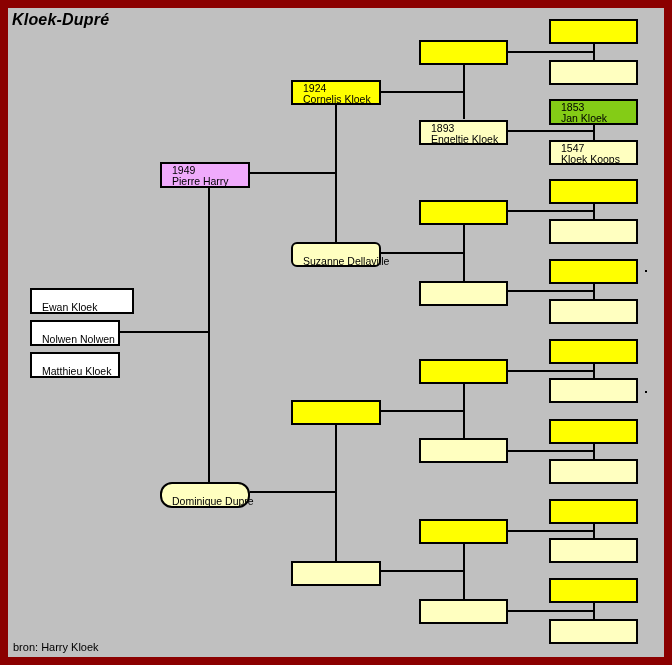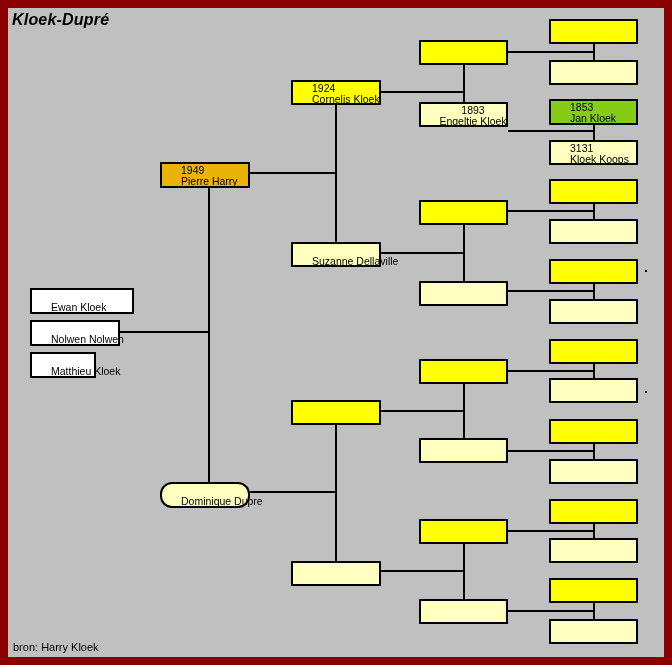--- a/index.html
+++ b/index.html
@@ -37,21 +37,21 @@
     z-index: 3;
   }
   .node {
     position: absolute;
     box-sizing: border-box;
     border: 2px solid #000;
     z-index: 2;
     display: flex;
     flex-direction: column;
     justify-content: flex-start;
-    padding-left: 19px;
+    padding-left: 10px;
     overflow: visible;
   }
   .node .year, .node .pname {
     font-size: 10.5px;
     line-height: 10.5px;
     white-space: nowrap;
     color: #000;
   }
   .node .year { margin-top: 1px; min-height: 10.5px; }
   .cline { position: absolute; z-index: 1; }
@@ -100,53 +100,53 @@
       <div class="cline" style="left: 508px; top: 610px; width: 87px; height: 2px; background: rgb(0, 0, 0);"></div>
       <div class="cline" style="left: 593px; top: 603px; width: 2px; height: 16px; background: rgb(0, 0, 0);"></div>
       <div class="node" style="left: 30px; top: 288px; width: 104px; height: 26px; background: rgb(255, 255, 255);">
         <div class="year"></div>
         <div class="pname">Ewan Kloek</div>
       </div>
       <div class="node" style="left: 30px; top: 320px; width: 90px; height: 26px; background: rgb(255, 255, 255);">
         <div class="year"></div>
         <div class="pname">Nolwen Nolwen</div>
       </div>
-      <div class="node" style="left: 30px; top: 352px; width: 66px; height: 26px; background: rgb(255, 255, 255);">
+      <div class="node" style="left: 30px; top: 352px; width: 90px; height: 26px; background: rgb(255, 255, 255);">
         <div class="year"></div>
         <div class="pname">Matthieu Kloek</div>
       </div>
-      <div class="node" style="left: 160px; top: 162px; width: 90px; height: 26px; background: #eab308;">
+      <div class="node" style="left: 160px; top: 162px; width: 90px; height: 26px; background: #f0abfc;">
         <div class="year">1949</div>
         <div class="pname">Pierre Harry</div>
       </div>
       <div class="node" style="left: 160px; top: 482px; width: 90px; height: 26px; background: rgb(255, 255, 192); border-radius: 12px;">
         <div class="year"></div>
         <div class="pname">Dominique Dupre</div>
       </div>
       <div class="node" style="left: 291px; top: 80px; width: 90px; height: 25px; background: rgb(255, 255, 0);">
         <div class="year">1924</div>
         <div class="pname">Cornelis Kloek</div>
       </div>
-      <div class="node" style="left: 291px; top: 242px; width: 90px; height: 25px; background: rgb(255, 255, 192);">
+      <div class="node" style="left: 291px; top: 242px; width: 90px; height: 25px; background: rgb(255, 255, 192); border-radius: 6px;">
         <div class="year"></div>
         <div class="pname">Suzanne Dellaville</div>
       </div>
       <div class="node" style="left: 291px; top: 400px; width: 90px; height: 25px; background: rgb(255, 255, 0);">
         <div class="year"></div>
         <div class="pname"></div>
       </div>
       <div class="node" style="left: 291px; top: 561px; width: 90px; height: 25px; background: rgb(255, 255, 192);">
         <div class="year"></div>
         <div class="pname"></div>
       </div>
       <div class="node" style="left: 419px; top: 40px; width: 89px; height: 25px; background: rgb(255, 255, 0);">
         <div class="year"></div>
         <div class="pname"></div>
       </div>
-      <div class="node" style="left: 419px; top: 102px; width: 89px; height: 25px; background: rgb(255, 255, 192); align-items: center;">
+      <div class="node" style="left: 419px; top: 120px; width: 89px; height: 25px; background: rgb(255, 255, 192);">
         <div class="year">1893</div>
         <div class="pname">Engeltje Kloek</div>
       </div>
       <div class="node" style="left: 419px; top: 200px; width: 89px; height: 25px; background: rgb(255, 255, 0);">
         <div class="year"></div>
         <div class="pname"></div>
       </div>
       <div class="node" style="left: 419px; top: 281px; width: 89px; height: 25px; background: rgb(255, 255, 192);">
         <div class="year"></div>
         <div class="pname"></div>
@@ -173,21 +173,21 @@
       </div>
       <div class="node" style="left: 549px; top: 60px; width: 89px; height: 25px; background: rgb(255, 255, 192);">
         <div class="year"></div>
         <div class="pname"></div>
       </div>
       <div class="node" style="left: 549px; top: 99px; width: 89px; height: 26px; background: #84cc16;">
         <div class="year">1853</div>
         <div class="pname">Jan Kloek</div>
       </div>
       <div class="node" style="left: 549px; top: 140px; width: 89px; height: 25px; background: rgb(255, 255, 192);">
-        <div class="year">3131</div>
+        <div class="year">1547</div>
         <div class="pname">Kloek Koops</div>
       </div>
       <div class="node" style="left: 549px; top: 179px; width: 89px; height: 25px; background: rgb(255, 255, 0);">
         <div class="year"></div>
         <div class="pname"></div>
       </div>
       <div class="node" style="left: 549px; top: 219px; width: 89px; height: 25px; background: rgb(255, 255, 192);">
         <div class="year"></div>
         <div class="pname"></div>
       </div>

